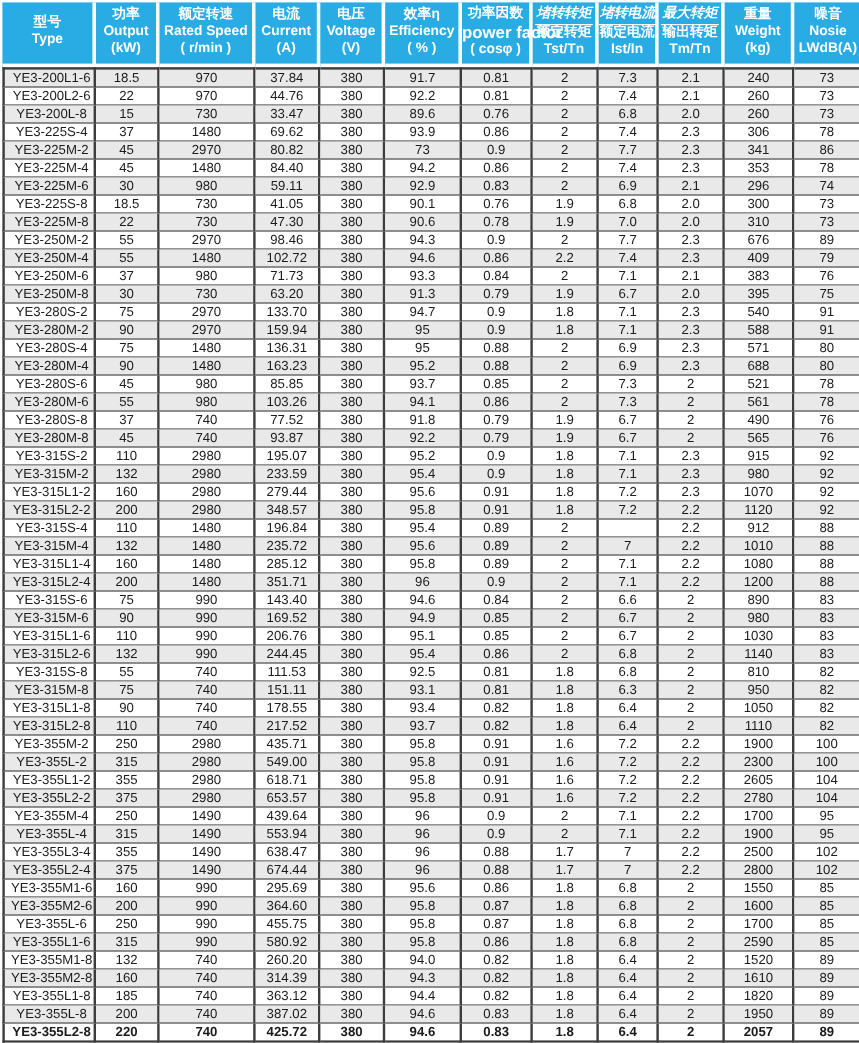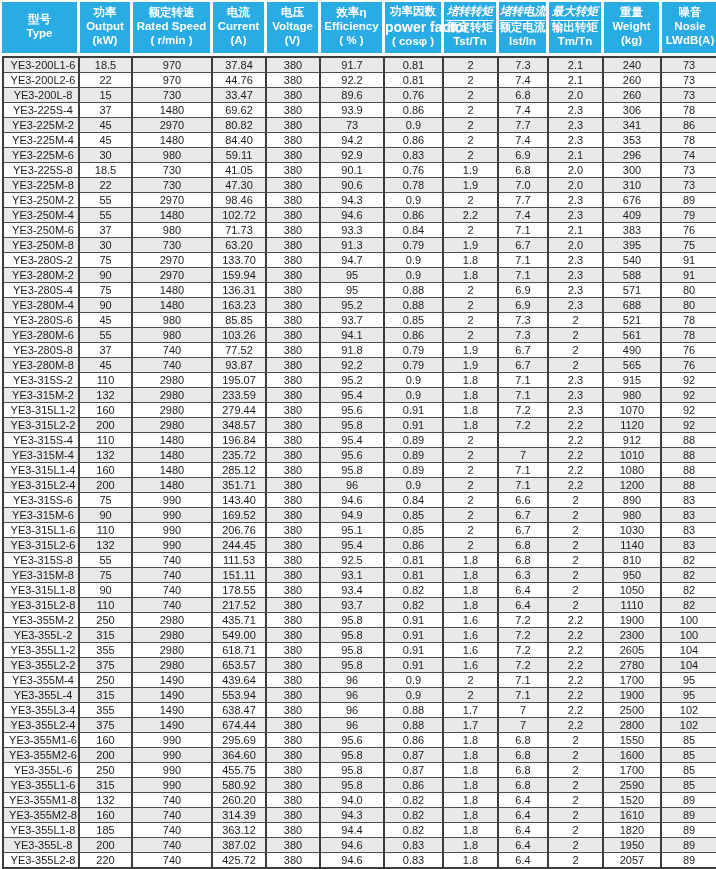--- a/index.html
+++ b/index.html
@@ -31,21 +31,21 @@
     text-align:center;padding:1px 0;
     border-right:2px solid var(--border,#3c3c3c);
     border-bottom:1px solid #4e4e4e;
     white-space:nowrap;overflow:hidden;
   }
   tbody td:first-child{
     text-align:center;padding-left:4px;
     border-left:2px solid var(--border,#3c3c3c);
   }
   tbody tr:first-child td{border-top:2px solid var(--border,#3c3c3c);}
-  tbody tr:last-child td{border-bottom:2px solid var(--border,#3c3c3c);}
+  tbody tr:last-child td{border-bottom:2px solid var(--border,#3c3c3c);font-weight:bold;}
   tbody tr.alt td{background:var(--row-alt,#e9e9e9);}
 </style>
 </head>
 <body>
 
 <div class="page">
   <table>
     <colgroup>
       <col style="width:78px">
         <col style="width:53px">

